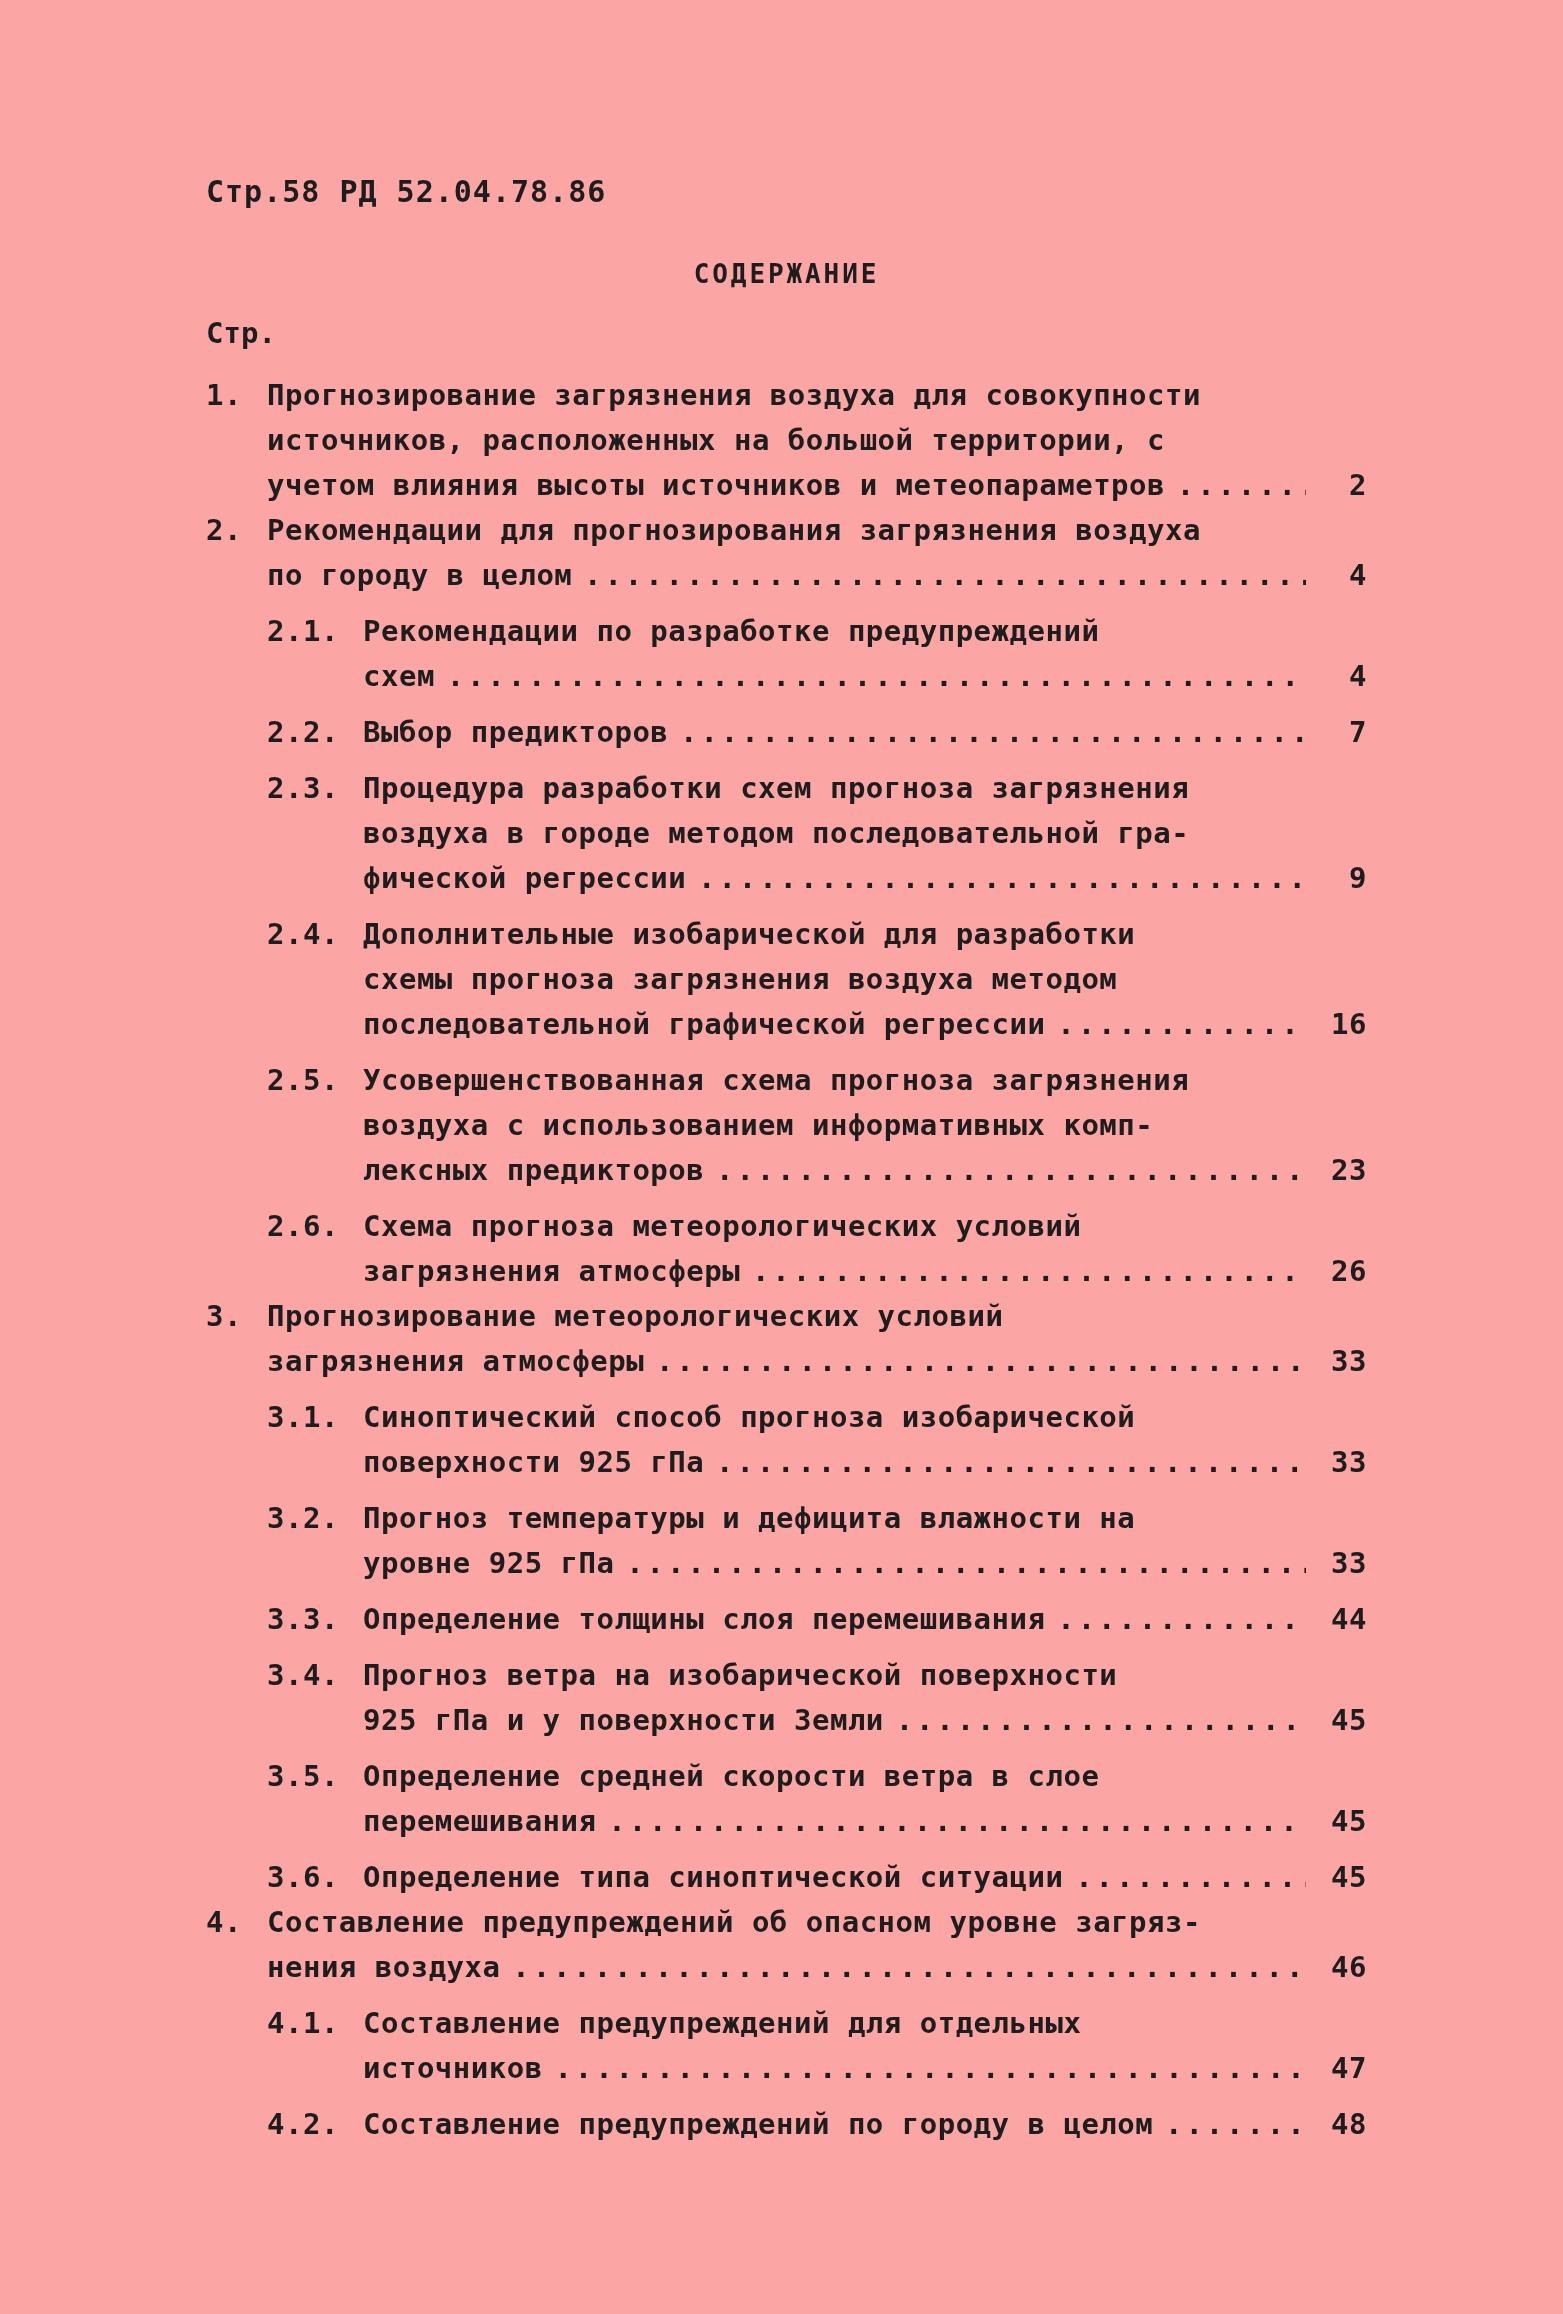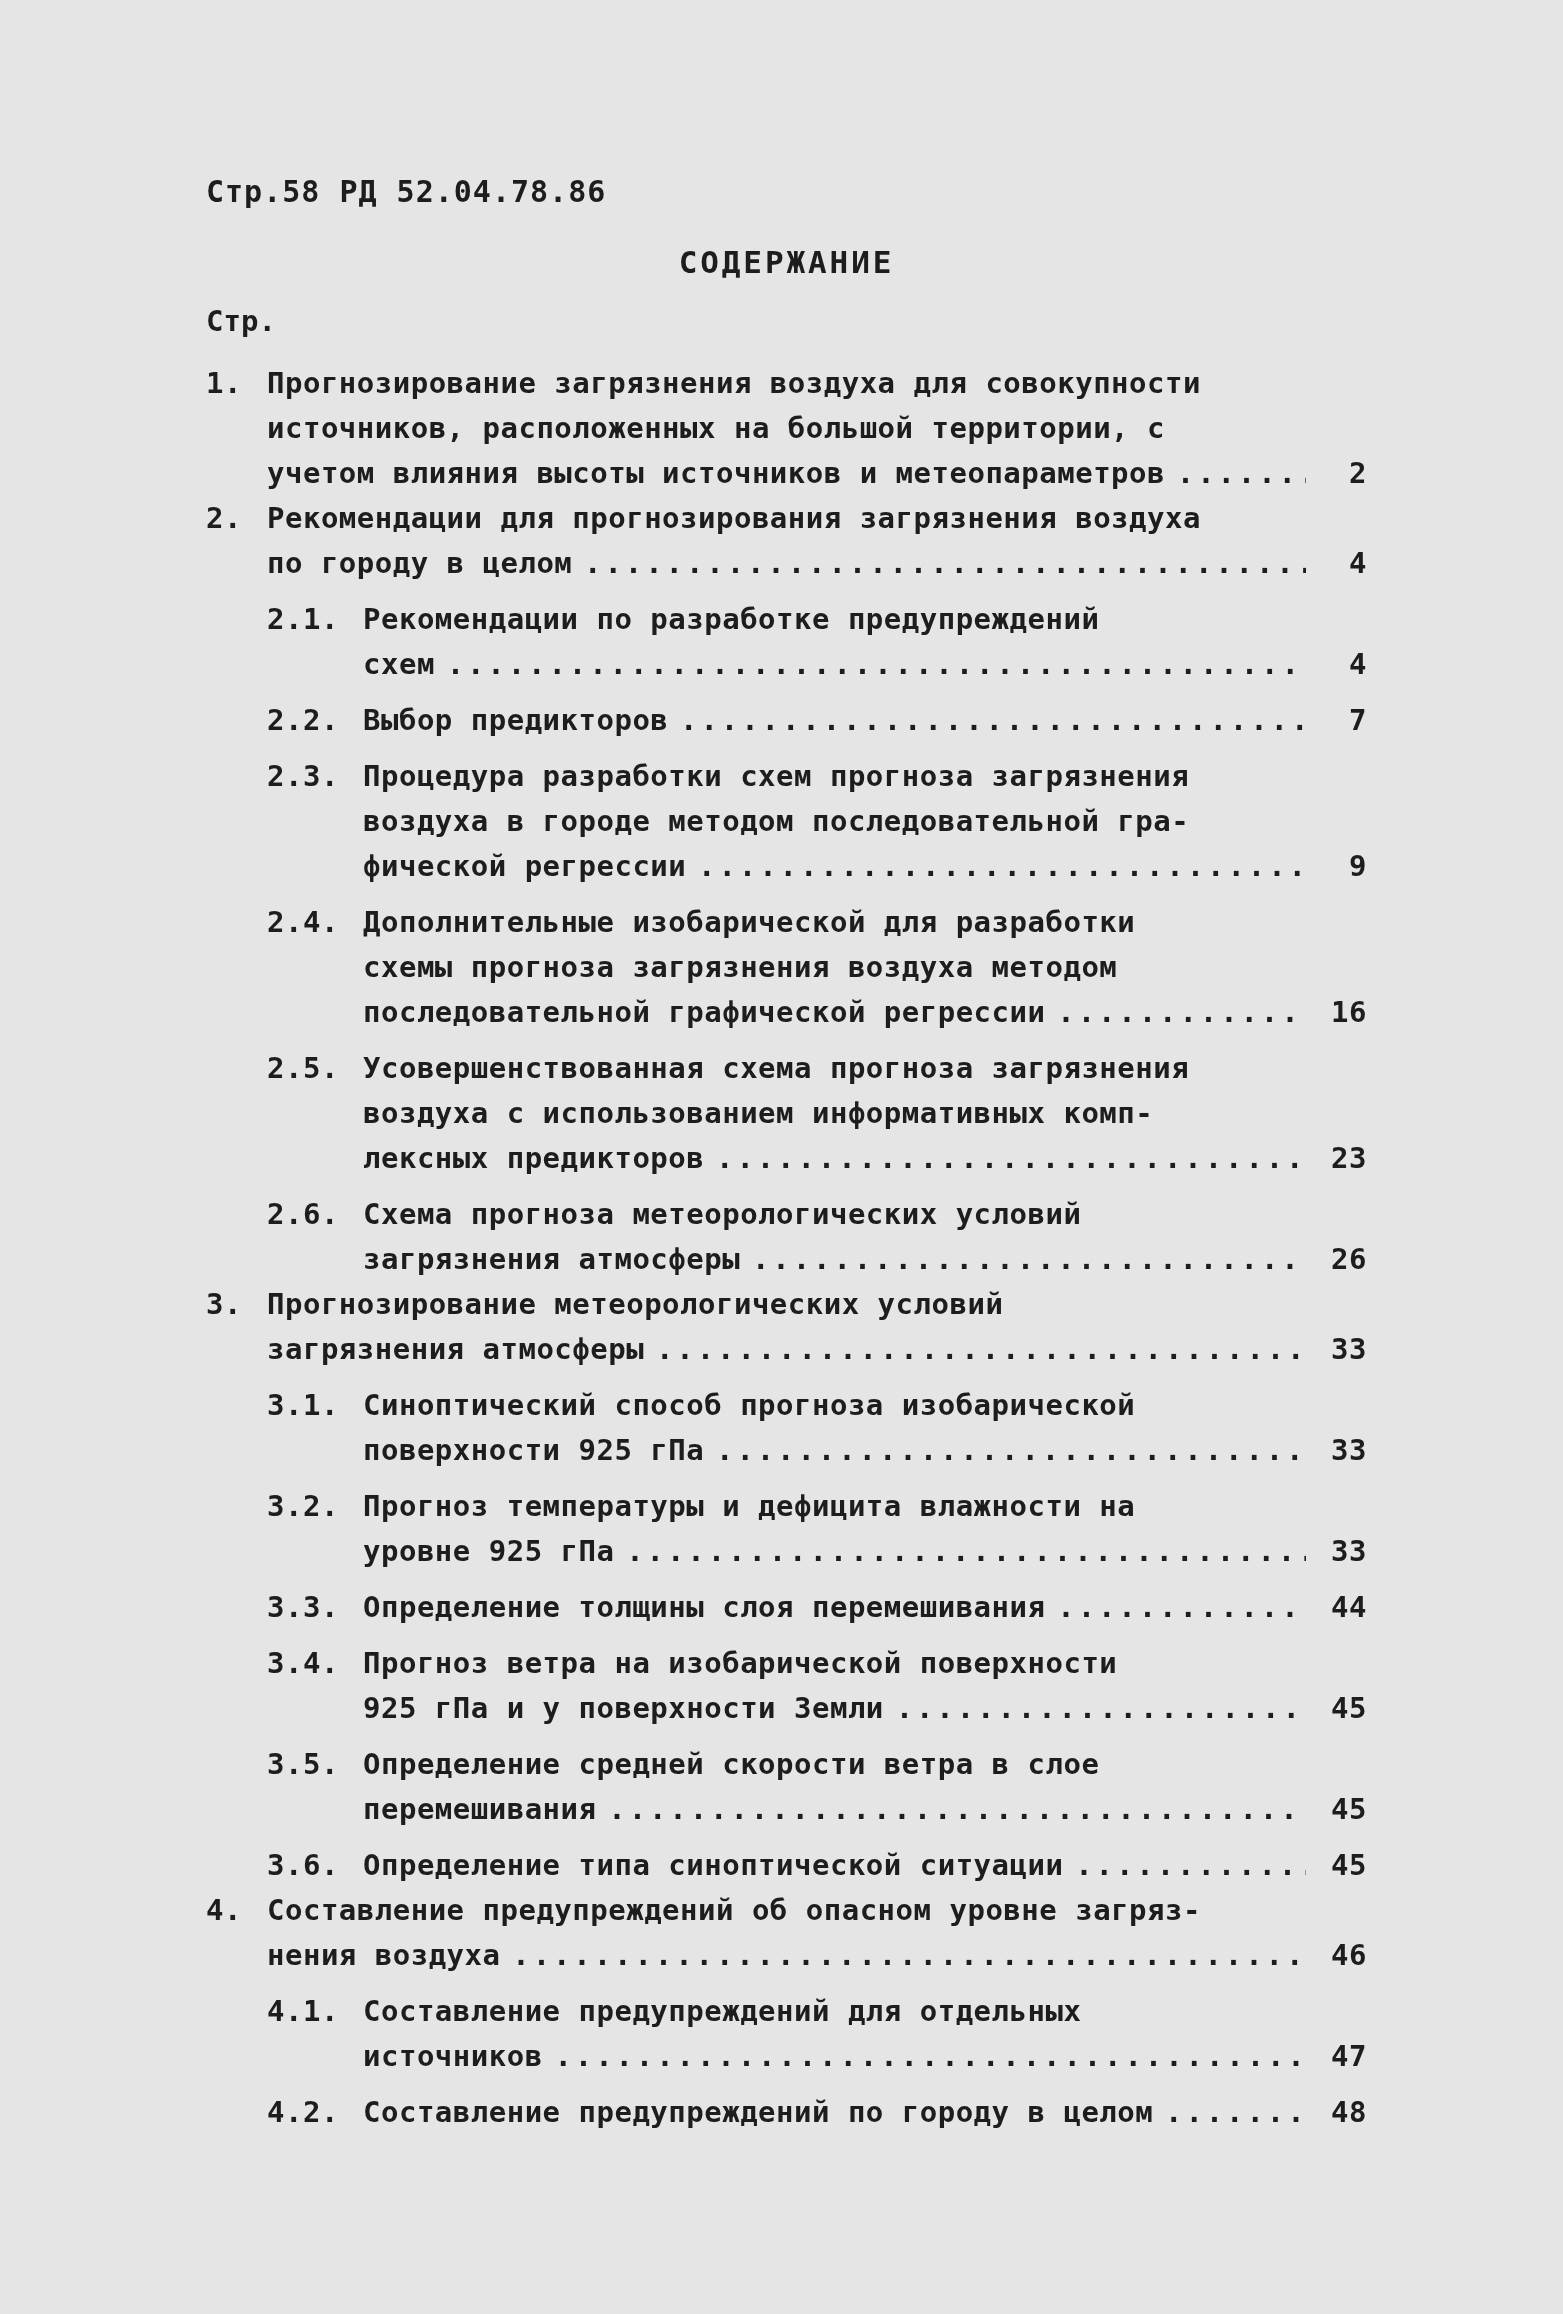--- a/index.html
+++ b/index.html
@@ -5,41 +5,41 @@
   html, body {
     margin: 0;
     padding: 0;
     background: #ffffff;
   }
   .doc-page {
     position: relative;
     width: 1563px;
     height: 2314px;
     margin: 0 auto;
-    background: #e5e5e5;
+    background: #fca5a5;
     box-sizing: border-box;
     padding: 169px 196px 0 206px;
     font-family: "DejaVu Sans Mono", "Liberation Mono", monospace;
     font-weight: 700;
     color: #1d1d1d;
     font-size: 29px;
     overflow: hidden;
   }
   .header-line {
     font-size: 30px;
     letter-spacing: 1px;
     line-height: 45px;
     white-space: nowrap;
   }
   .toc-title {
     text-align: center;
-    font-size: 31px;
+    font-size: 26px;
     letter-spacing: 2.9px;
     line-height: 45px;
-    margin-top: 26px;
+    margin-top: 38px;
   }
   .page-col-label {
     text-align: left;
     padding-right: 39px;
     line-height: 45px;
     margin-top: 13.7px;
   }
   .toc {
     margin-top: 17.6px;
   }

